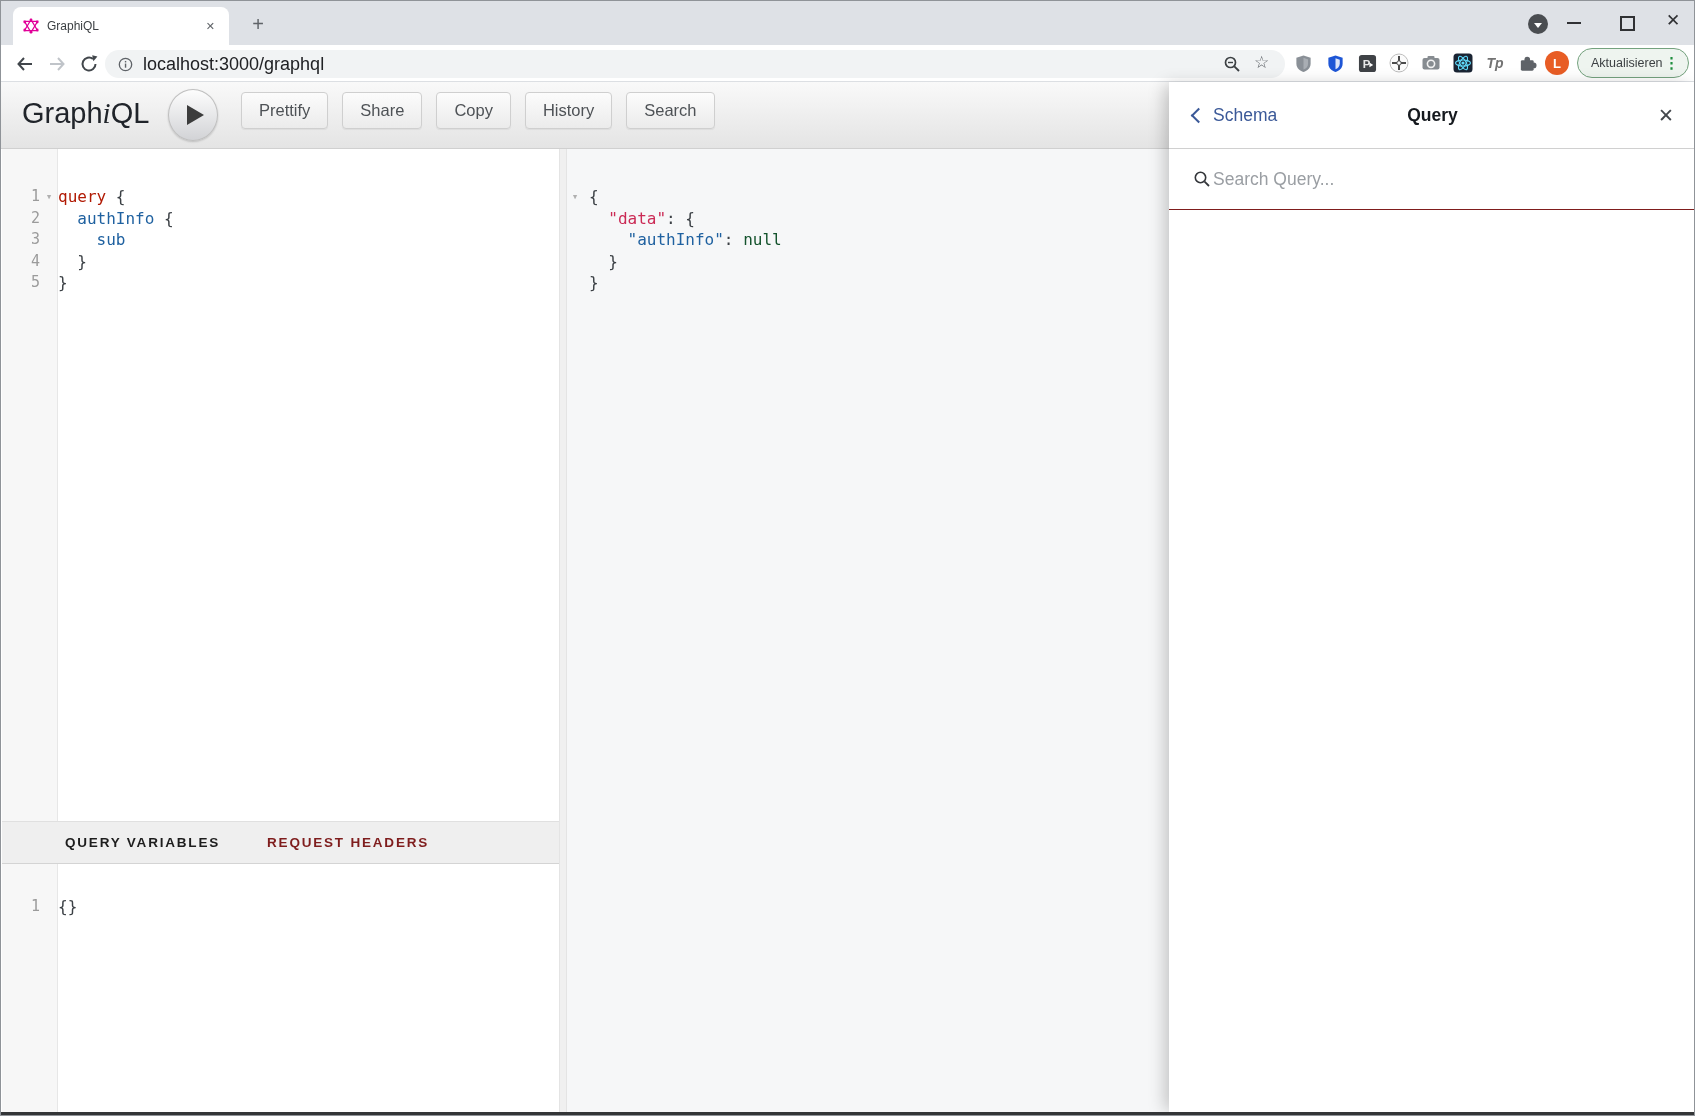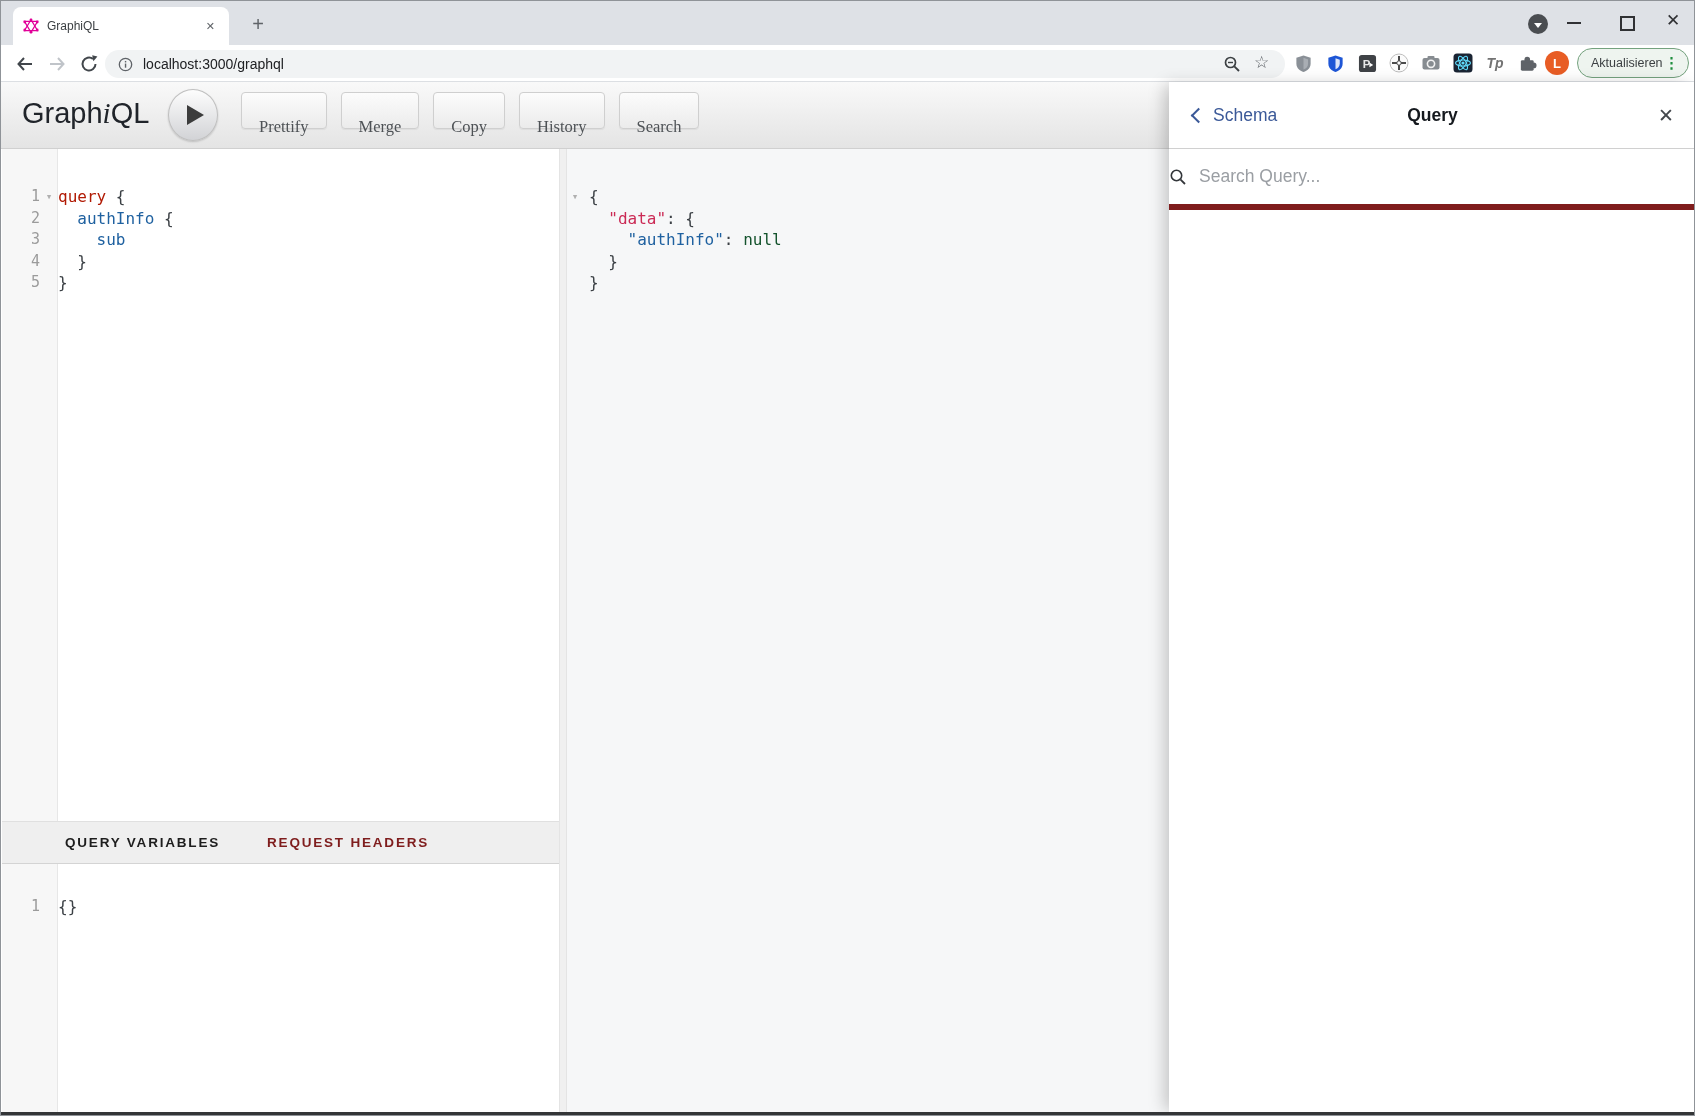--- a/index.html
+++ b/index.html
@@ -17,44 +17,44 @@
               background:#4a4d51;display:flex;align-items:center;justify-content:center;}
   .tab-search .chev{width:0;height:0;border-left:4px solid transparent;border-right:4px solid transparent;
               border-top:5px solid #fff;margin-top:2px;}
   .win-min{position:absolute;left:1566px;top:21px;width:14px;height:2px;background:#303134;}
   .win-max{position:absolute;left:1619px;top:15px;width:11px;height:11px;border:2px solid #303134;}
   .win-close{position:absolute;left:1659px;top:9px;font-size:17px;color:#303134;width:26px;text-align:center;}
   .toolbar{position:absolute;left:0;top:44px;width:100%;height:37px;background:#fff;border-bottom:1px solid #dcdfe3;box-sizing:border-box;}
   .nav-ic{position:absolute;top:52px;width:22px;height:22px;}
   .omnibox{position:absolute;left:104px;top:49px;width:1180px;height:28px;border-radius:14px;
            background:#f1f3f4;display:flex;align-items:center;}
-  .url-text{font-size:14px;color:#202124;margin-left:10px;}
+  .url-text{font-size:18px;color:#202124;margin-left:10px;}
   .ext-row{position:absolute;left:1292px;top:51px;display:flex;gap:12px;align-items:center;height:22px;}
   .ext{width:20px;height:20px;position:relative;display:flex;align-items:center;justify-content:center;}
   .tp-text{font-size:14px;font-weight:bold;color:#737373;font-style:italic;}
   .avatar{position:absolute;left:1544px;top:50px;width:24px;height:24px;border-radius:50%;background:#e85d25;
           color:#fff;font-size:13px;font-weight:bold;display:flex;align-items:center;justify-content:center;}
   .update-pill{position:absolute;left:1576px;top:47px;width:112px;height:30px;border-radius:16px;
           border:1px solid #74a27e;background:#eef4ef;display:flex;align-items:center;box-sizing:border-box;}
   .update-label{font-size:12.5px;color:#3c4043;margin-left:13px;flex:1;}
   .menu-dots{color:#1e8e3e;font-size:15px;font-weight:bold;margin-right:9px;}
   
   .gql-topbar{position:absolute;left:0;top:81px;width:100%;height:67px;box-sizing:border-box;
           background:linear-gradient(#f9f9f9,#e4e4e4);border-bottom:1px solid #d0d0d0;}
   .gql-logo{position:absolute;left:21px;top:15px;font-size:29px;color:#20242a;}
   .gql-logo em{font-family:"Liberation Serif",serif;font-style:italic;}
   .play-btn{position:absolute;left:167px;top:7px;width:48px;height:50px;border-radius:50%;
           background:linear-gradient(#fdfdfd,#d2d3d6);border:1px solid #bfbfbf;
           box-shadow:0 1px 2px rgba(0,0,0,.18);display:flex;align-items:center;justify-content:center;}
   .play-tri{width:0;height:0;border-top:10px solid transparent;border-bottom:10px solid transparent;
           border-left:17px solid #3c3c3c;margin-left:5px;}
   .gql-btn-row{position:absolute;left:240px;top:10px;display:flex;gap:14px;}
-  .gql-btn{height:37px;line-height:35px;padding:16px 17px;font-size:16.5px;color:#4e5256;border-radius:4px;
+  .gql-btn{height:37px;line-height:35px;padding:0 17px;font-size:16.5px;color:#4e5256;border-radius:4px;
           border:1px solid #cfcfcf;background:linear-gradient(#fcfcfc,#ebebeb);
-          box-shadow:0 1px 1px rgba(0,0,0,.06);box-sizing:border-box;font-family:Liberation Serif, serif;}
+          box-shadow:0 1px 1px rgba(0,0,0,.06);box-sizing:border-box;}
   
   .editor-pane{position:absolute;left:1px;top:148px;width:557px;height:964px;background:#fff;}
   .cm-gutter-bg{position:absolute;left:0;top:0;width:56px;height:672px;background:#f7f7f7;border-right:1px solid #e7e7e7;box-sizing:border-box;}
   .cm-rows{position:absolute;left:0;top:37px;font-family:"DejaVu Sans Mono","Liberation Mono",monospace;font-size:16px;line-height:21.5px;width:100%;}
   .cm-row{display:flex;height:21.5px;}
   .cm-ln{width:38px;text-align:right;color:#9b9b9b;font-size:15px;flex:none;}
   .cm-fold{width:18px;flex:none;text-align:center;color:#b0b0b0;font-size:11px;line-height:21.5px;}
   .cm-src{white-space:pre;}
   .tk-keyword{color:#B11A04;} .tk-property{color:#1F61A0;} .tk-punct{color:#3b4045;}
   .tk-def{color:#CB2A55;} .tk-atom{color:#14532d;}
@@ -73,21 +73,21 @@
   .result-pane .cm-src{margin-left:8px;}
   
   .docs{position:absolute;left:1168px;top:81px;width:527px;height:1031px;background:#fff;
         box-shadow:-7px 0 16px -3px rgba(0,0,0,.22);}
   .docs-header{height:67px;border-bottom:1px solid #d0d0d0;position:relative;box-sizing:border-box;}
   .docs-back{position:absolute;left:24px;top:0;height:66px;display:flex;align-items:center;gap:9px;color:#3B5998;font-size:17.5px;}
   .back-chev{width:9px;height:9px;border-left:2.5px solid #3B5998;border-bottom:2.5px solid #3B5998;transform:rotate(45deg);margin-top:1px;}
   .docs-title{position:absolute;left:0;top:0;width:100%;height:66px;display:flex;align-items:center;justify-content:center;
         font-size:17.5px;font-weight:bold;color:#15191e;}
   .docs-close{position:absolute;right:22px;top:0;height:66px;display:flex;align-items:center;font-size:19px;color:#43474c;}
-  .docs-search{height:61px;border-bottom:6px solid #7f1d1d;display:flex;align-items:center;gap:10px;box-sizing:border-box;}
+  .docs-search{height:61px;border-bottom:1px solid #7f1d1d;display:flex;align-items:center;padding-left:24px;box-sizing:border-box;}
   .docs-search input{border:none;outline:none;background:transparent;font-size:17.5px;color:#333;width:400px;
         font-family:"Liberation Sans",sans-serif;}
   .docs-search input::placeholder{color:#9a9ea3;}
   .docs-body{padding:0 24px;}
   .no-desc{margin-top:22px;font-size:17.5px;color:#3d4148;}
   .fields-title{margin-top:53px;font-size:13.5px;font-weight:bold;letter-spacing:2px;color:#6f7479;}
   .fields-divider{margin-top:16px;border-bottom:1px solid #e3e3e3;}
   .field-line{margin-top:15px;font-size:17.5px;}
   .field-name{color:#3A4F6B;} .field-sep{color:#777;} .type-name{color:#C99A3C;}
   .field-desc{margin-top:24px;padding-left:8px;font-size:17.5px;color:#85898e;}
@@ -211,21 +211,21 @@
     <span class="menu-dots">⋮</span>
   </div>
 
   <div class="gql-topbar">
     <div class="gql-logo"><span>Graph</span><em>i</em><span>QL</span></div>
     <div class="play-btn">
         <div class="play-tri"></div>
       </div>
     <div class="gql-btn-row" id="gql-toolbar-buttons">
         <div class="gql-btn">Prettify</div>
-        <div class="gql-btn">Merge</div>
+        <div class="gql-btn">Share</div>
         <div class="gql-btn">Copy</div>
         <div class="gql-btn">History</div>
         <div class="gql-btn">Search</div>
       </div>
   </div>
 
   <div class="editor-pane">
     <div class="cm-gutter-bg"></div>
     <div class="cm-rows" id="query-code">
         <div class="cm-row">

